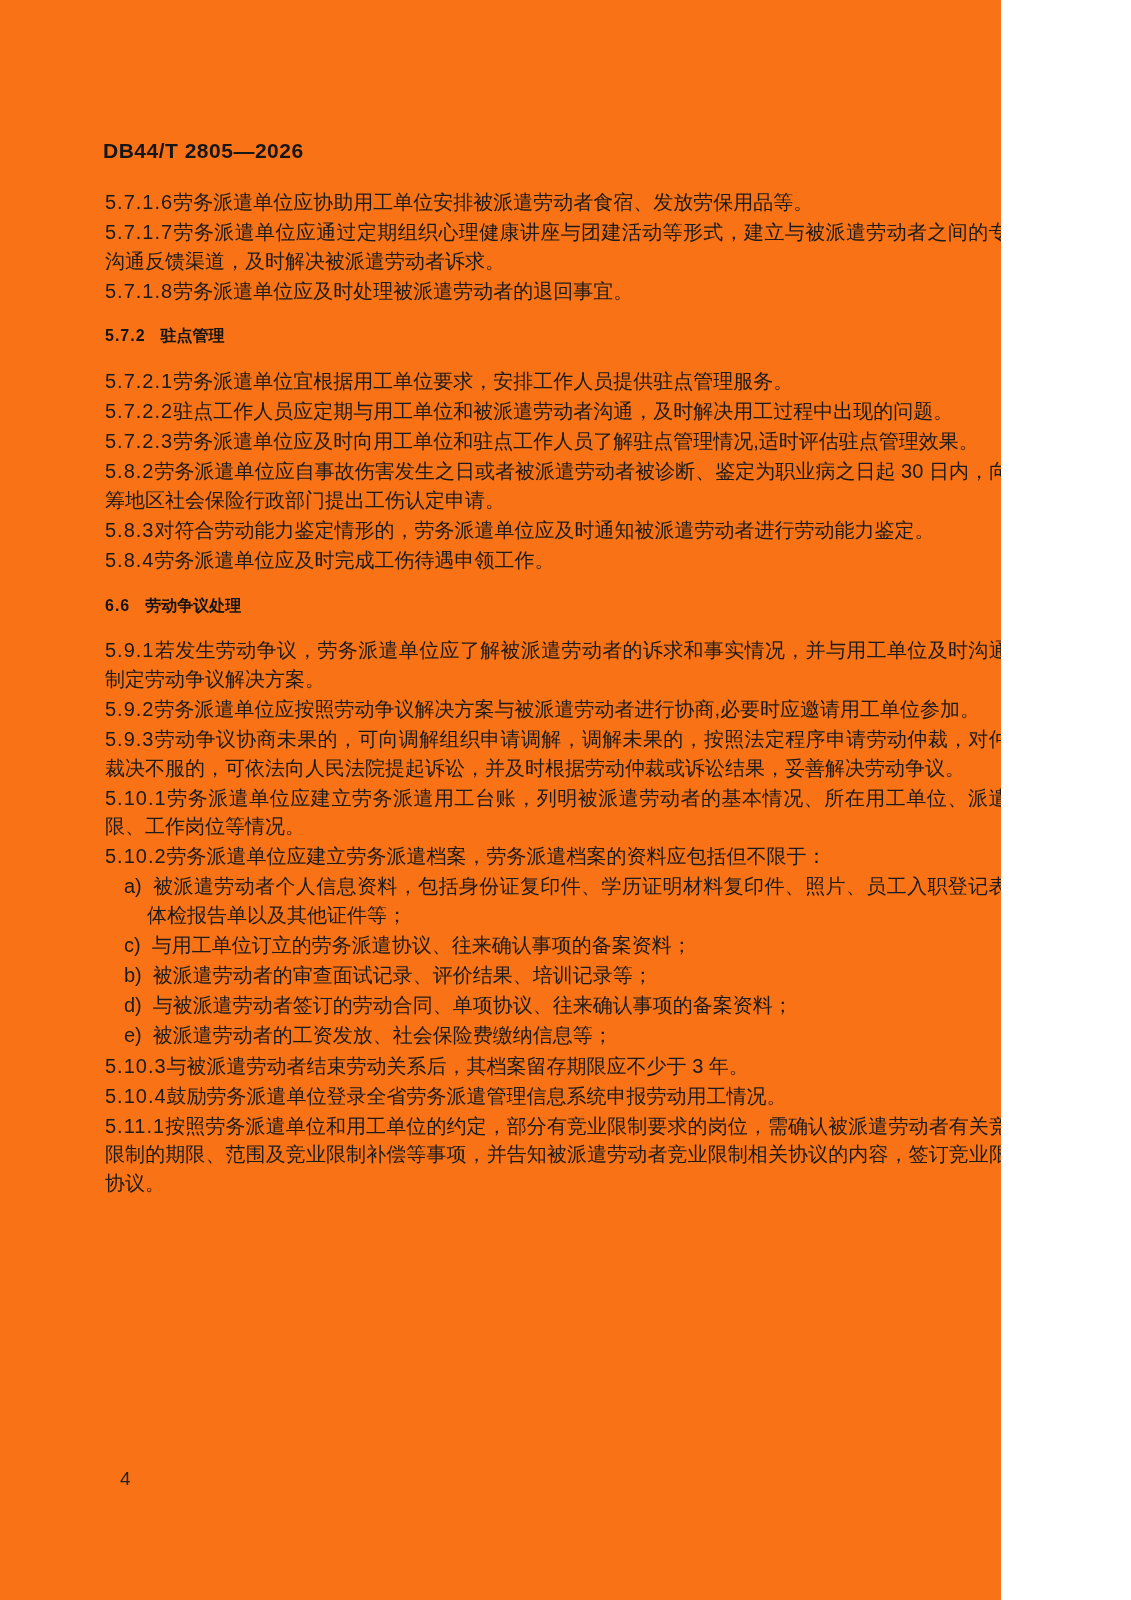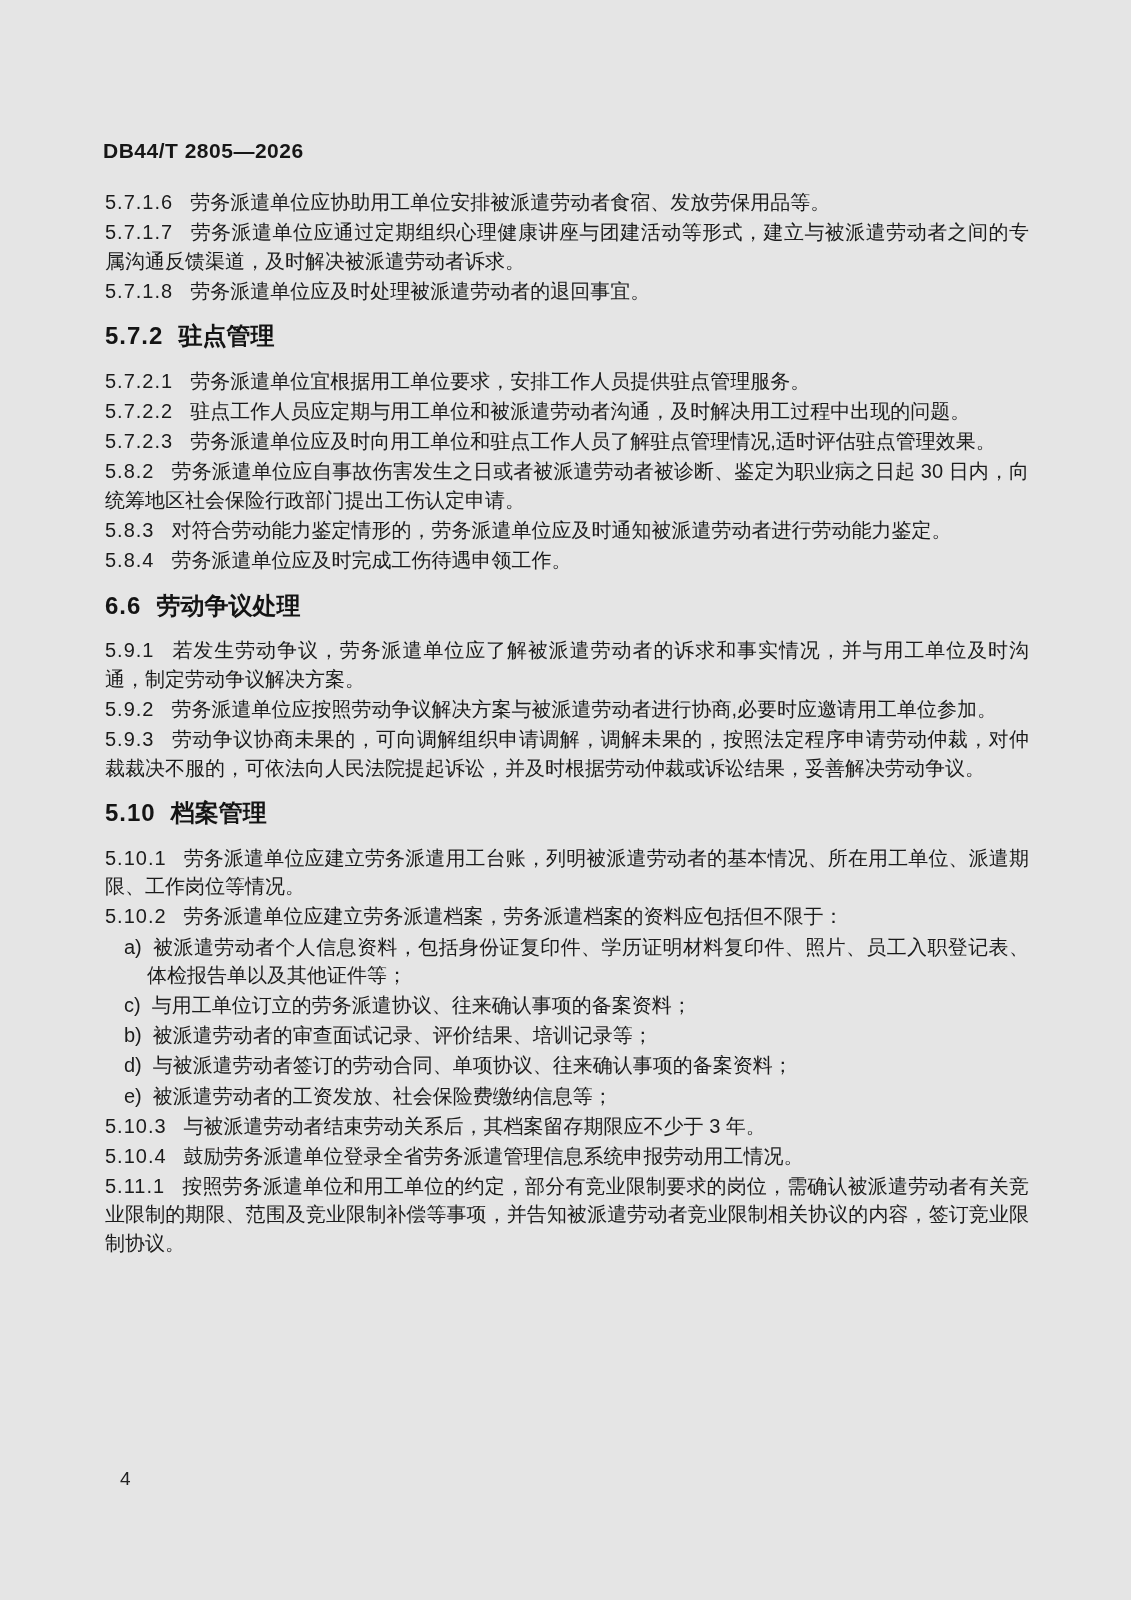--- a/index.html
+++ b/index.html
@@ -5,22 +5,22 @@
   html, body { margin: 0; padding: 0; }
   body {
     width: 1131px; height: 1600px;
     background: #ffffff;
     font-family: "Liberation Sans", "DejaVu Sans", sans-serif;
     color: #1b1b1b;
     -webkit-font-smoothing: antialiased;
   }
   .page {
     position: relative;
-    width: 1131px; height: 1600px;
-    background: #e5e5e5;
+    width: 1001px; height: 1600px;
+    background: #f97316;
     overflow: hidden;
   }
   .doc-header {
     position: absolute;
     top: 139px; left: 103px;
     font-size: 21px;
     font-weight: 600;
     letter-spacing: 0.5px;
     color: #161616;
   }
@@ -30,26 +30,25 @@
     width: 924px;
   }
   .content p { margin: 0 0 1.5px 0; }
   .para, .li {
     font-size: 20px;
     line-height: 28.6px;
     text-align: justify;
     color: #1b1b1b;
   }
   .para .num {
-    margin-right: 17px;
     white-space: nowrap;
     letter-spacing: 1px;
   }
   .heading {
-    font-size: 24px;
+    font-size: 16px;
     line-height: 28.6px;
     font-weight: 700;
     margin-top: 17px !important;
     margin-bottom: 16px !important;
     color: #141414;
   }
   .heading .num {
     margin-right: 15px;
     letter-spacing: 1px;
   }
@@ -97,21 +96,20 @@
     <p class="para"><span class="num">5.8.4</span><span class="txt">劳务派遣单位应及时完成工伤待遇申领工作。</span></p>
 
     <p class="heading"><span class="num">6.6</span><span class="txt">劳动争议处理</span></p>
 
     <p class="para"><span class="num">5.9.1</span><span class="txt">若发生劳动争议，劳务派遣单位应了解被派遣劳动者的诉求和事实情况，并与用工单位及时沟通，制定劳动争议解决方案。</span></p>
 
     <p class="para"><span class="num">5.9.2</span><span class="txt">劳务派遣单位应按照劳动争议解决方案与被派遣劳动者进行协商,必要时应邀请用工单位参加。</span></p>
 
     <p class="para"><span class="num">5.9.3</span><span class="txt">劳动争议协商未果的，可向调解组织申请调解，调解未果的，按照法定程序申请劳动仲裁，对仲裁裁决不服的，可依法向人民法院提起诉讼，并及时根据劳动仲裁或诉讼结果，妥善解决劳动争议。</span></p>
 
-    <p class="heading"><span class="num">5.10</span><span class="txt">档案管理</span></p>
 
     <p class="para"><span class="num">5.10.1</span><span class="txt">劳务派遣单位应建立劳务派遣用工台账，列明被派遣劳动者的基本情况、所在用工单位、派遣期限、工作岗位等情况。</span></p>
 
     <p class="para"><span class="num">5.10.2</span><span class="txt">劳务派遣单位应建立劳务派遣档案，劳务派遣档案的资料应包括但不限于：</span></p>
 
     <p class="li"><span class="num">a)</span><span class="txt">被派遣劳动者个人信息资料，包括身份证复印件、学历证明材料复印件、照片、员工入职登记表、体检报告单以及其他证件等；</span></p>
 
     <p class="li"><span class="num">c)</span><span class="txt">与用工单位订立的劳务派遣协议、往来确认事项的备案资料；</span></p>
 
     <p class="li"><span class="num">b)</span><span class="txt">被派遣劳动者的审查面试记录、评价结果、培训记录等；</span></p>

